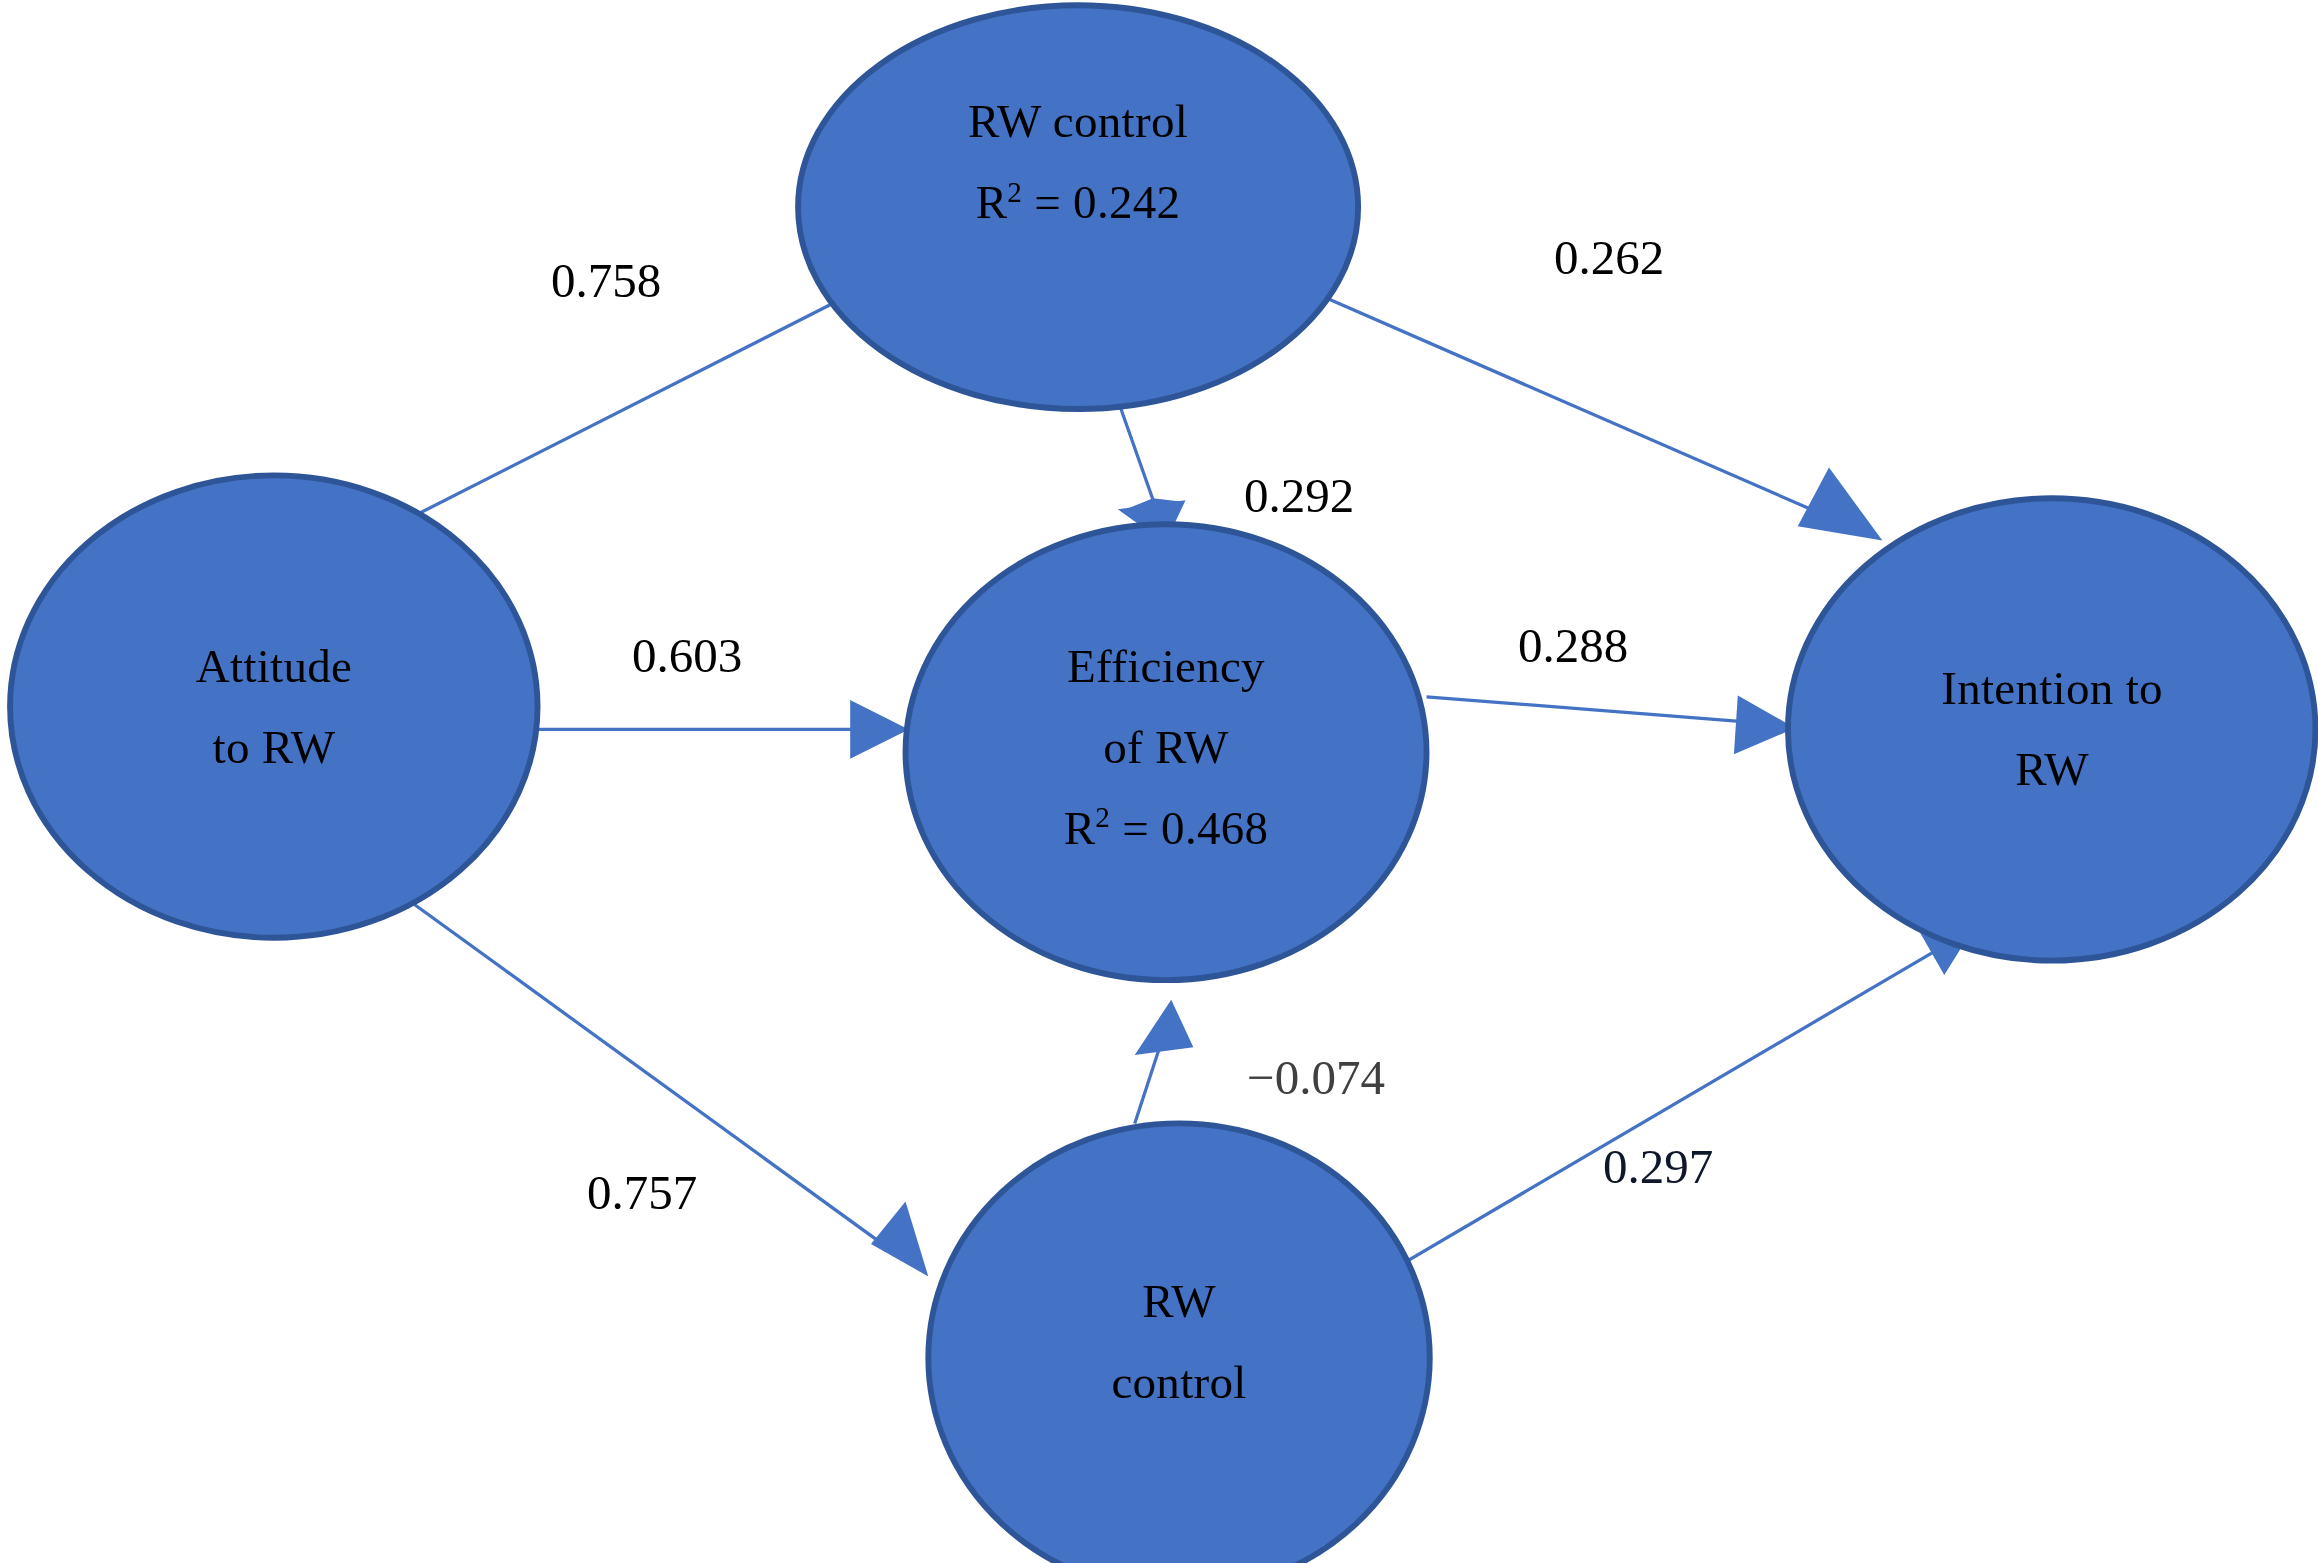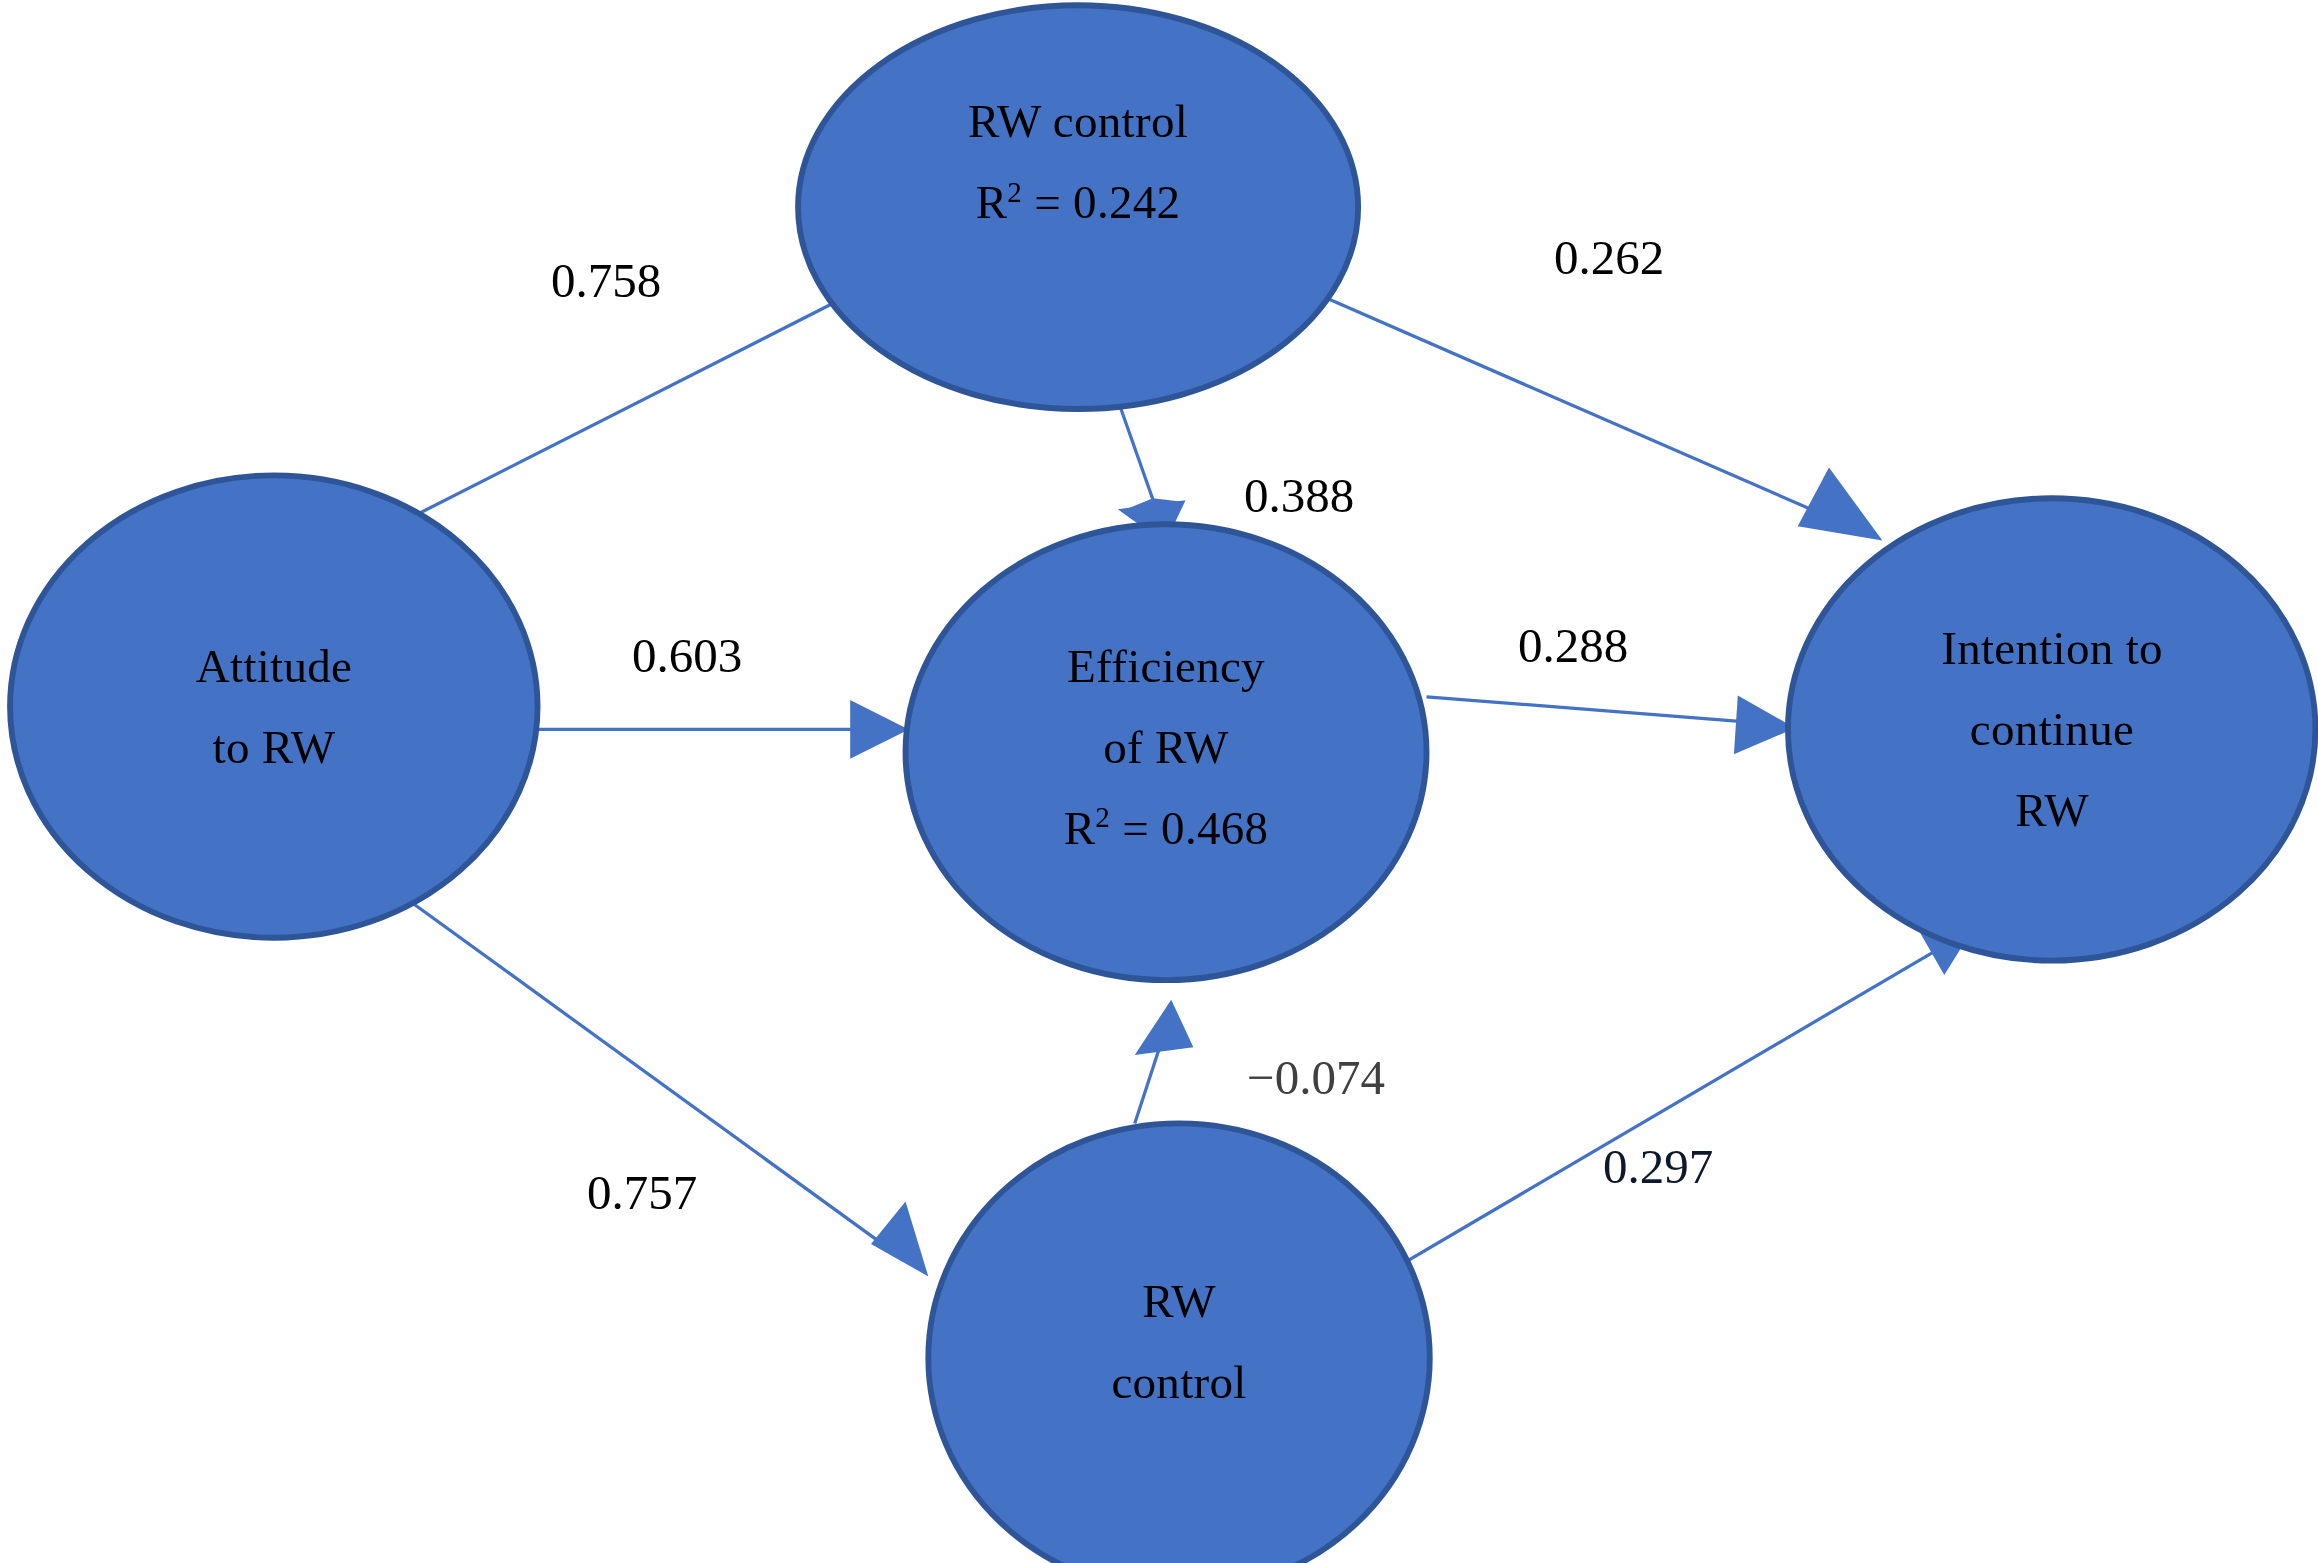--- a/index.html
+++ b/index.html
@@ -145,34 +145,33 @@
   </div>
 
   <div class="node-label" style="left: 1166px; top: 747px; color: rgb(0, 0, 0);">
     <span class="line">Efficiency</span>
     <span class="line">of RW</span>
     <span class="line r2"><span>R</span><sup>2</sup><span> = 0.468</span></span>
   </div>
 
   <div class="node-label" style="left: 2052px; top: 729px; color: rgb(0, 0, 0);">
     <span class="line">Intention to</span>
-    <span class="line">continue</span>
     <span class="line">RW</span>
   </div>
 
   <div class="node-label" style="left: 1179px; top: 1342px; color: rgb(0, 0, 0);">
     <span class="line">RW</span>
     <span class="line">control</span>
   </div>
 
   <div class="edge-label" style="left: 606px; top: 280px; color: rgb(0, 0, 0);">0.758</div>
 
   <div class="edge-label" style="left: 1609px; top: 257px; color: rgb(0, 0, 0);">0.262</div>
 
-  <div class="edge-label" style="left: 1299px; top: 495px; color: rgb(0, 0, 0);">0.388</div>
+  <div class="edge-label" style="left: 1299px; top: 495px; color: rgb(0, 0, 0);">0.292</div>
 
   <div class="edge-label" style="left: 687px; top: 655px; color: rgb(0, 0, 0);">0.603</div>
 
   <div class="edge-label" style="left: 1573px; top: 645px; color: rgb(0, 0, 0);">0.288</div>
 
   <div class="edge-label" style="left: 642px; top: 1192px; color: rgb(0, 0, 0); text-align: center;">0.757</div>
 
   <div class="edge-label" style="left: 1277px; top: 1077px; color: #404040; margin-left: 39px;">−0.074</div>
 
   <div class="edge-label" style="left: 1658px; top: 1166px; color: #0f172a;">0.297</div>

